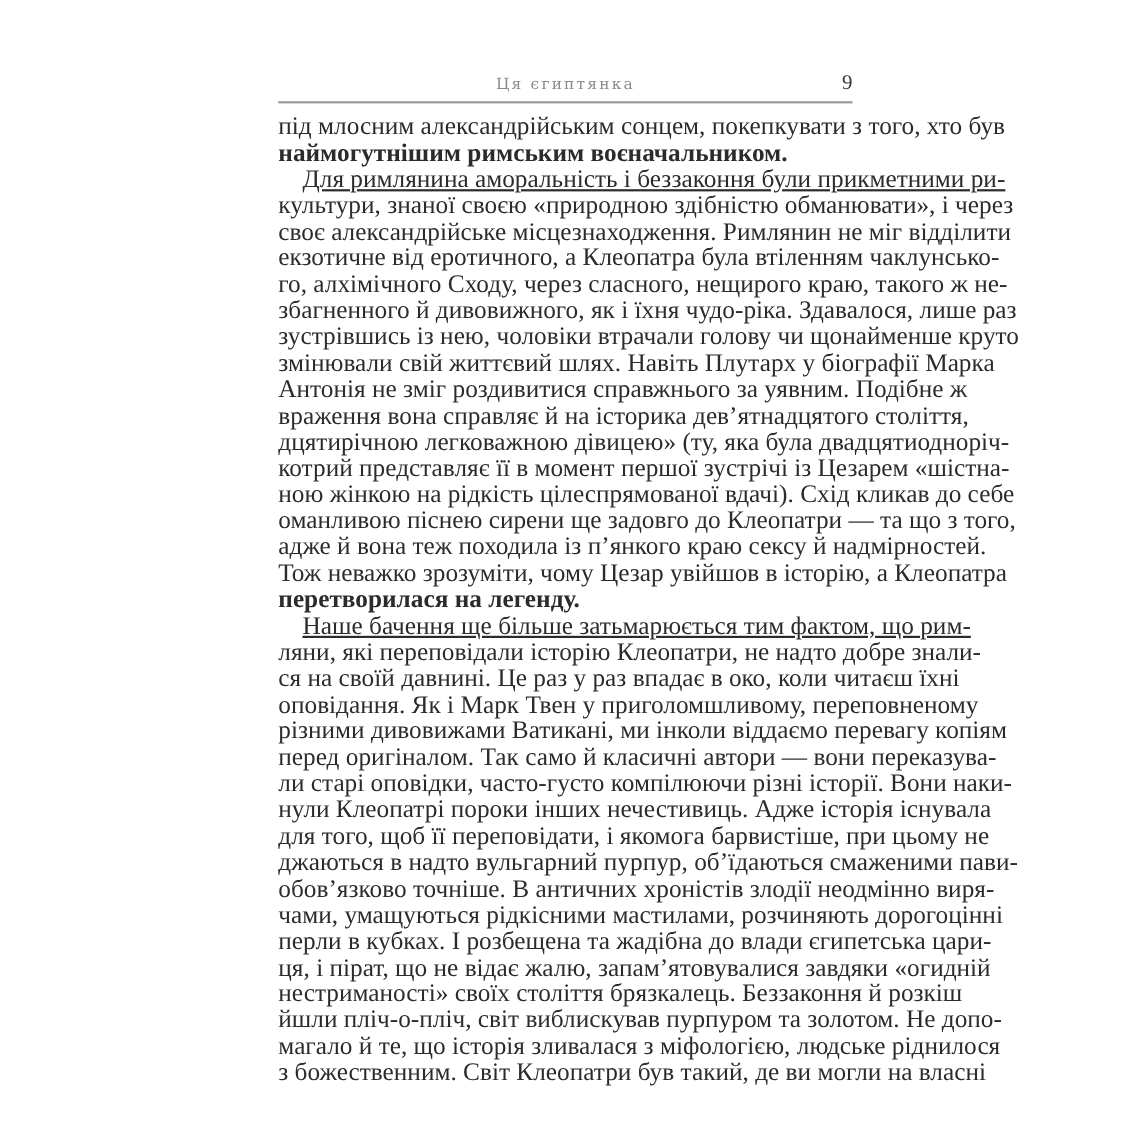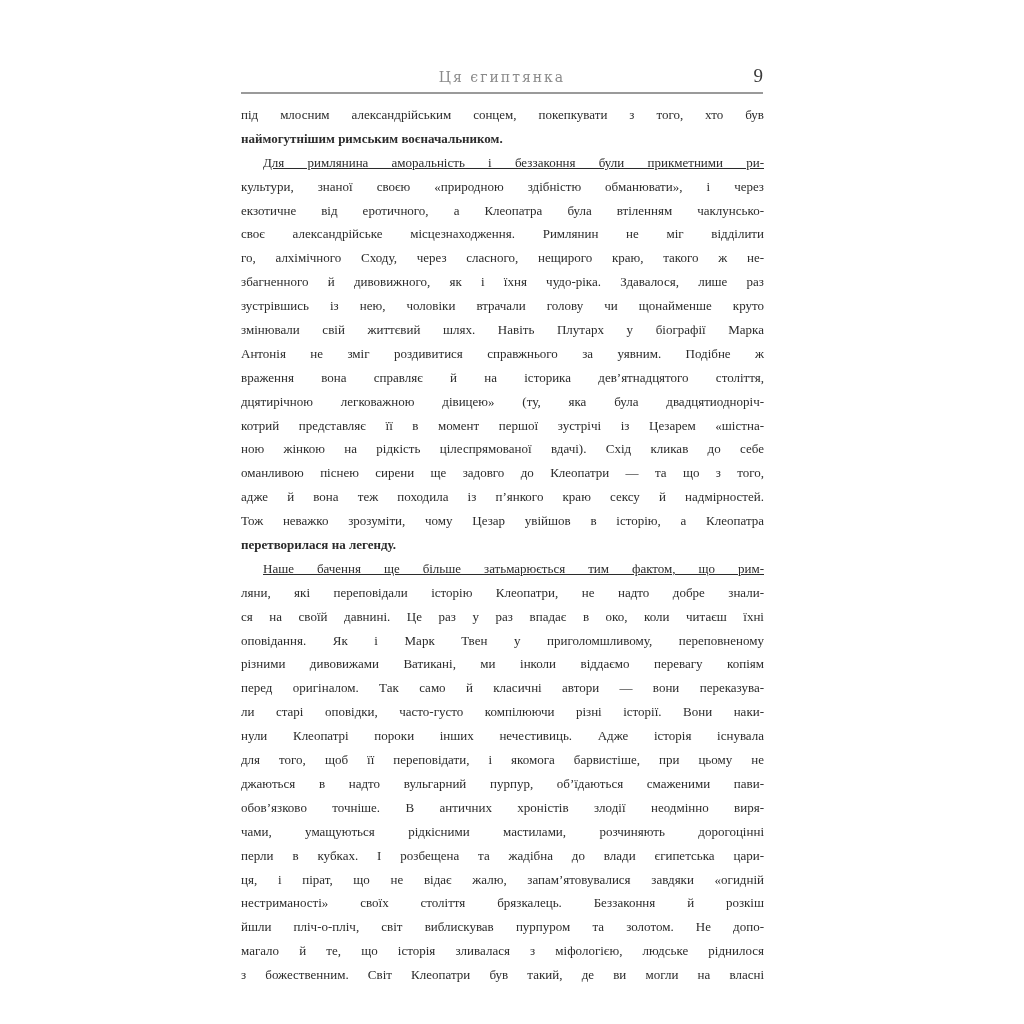--- a/index.html
+++ b/index.html
@@ -8,21 +8,21 @@
       background: #ffffff;
     }
     body {
       width: 1024px;
       height: 1024px;
       position: relative;
       overflow: hidden;
     }
     .page {
       position: absolute;
-      left: 0; top: 0;
+      left: 12px; top: 0;
       width: 852px; height: 1024px;
       background: #ffffff;
     }
     .running-head {
       position: absolute;
       left: 241px;
       top: 66px;
       width: 522px;
       height: 26px;
       border-bottom: 2px solid #9a9a9a;
@@ -46,21 +46,21 @@
       font-size: 19px;
       color: #3a3a3a;
       line-height: 22px;
     }
     .body-text {
       position: absolute;
       left: 241px;
       top: 103px;
       width: 523px;
       font-family: "Liberation Serif", serif;
-      font-size: 13px;
+      font-size: 23px;
       line-height: 23.9px;
       color: #2b2b2b;
     }
     .line {
       display: block;
       white-space: nowrap;
       text-align: justify;
       text-align-last: justify;
       height: 23.9px;
     }
@@ -85,22 +85,22 @@
   <div class="body-text">
 
     <div>
       <span class="line">під млосним александрійським сонцем, покепкувати з того, хто був</span>
       <span class="line last">наймогутнішим римським воєначальником.</span>
     </div>
 
     <div>
       <span class="line indent">Для римлянина аморальність і беззаконня були прикметними ри-</span>
       <span class="line">культури, знаної своєю «природною здібністю обманювати», і через</span>
+      <span class="line">своє александрійське місцезнаходження. Римлянин не міг відділити</span>
       <span class="line">екзотичне від еротичного, а Клеопатра була втіленням чаклунсько-</span>
-      <span class="line">своє александрійське місцезнаходження. Римлянин не міг відділити</span>
       <span class="line">го, алхімічного Сходу, через сласного, нещирого краю, такого ж не-</span>
       <span class="line">збагненного й дивовижного, як і їхня чудо-ріка. Здавалося, лише раз</span>
       <span class="line">зустрівшись із нею, чоловіки втрачали голову чи щонайменше круто</span>
       <span class="line">змінювали свій життєвий шлях. Навіть Плутарх у біографії Марка</span>
       <span class="line">Антонія не зміг роздивитися справжнього за уявним. Подібне ж</span>
       <span class="line">враження вона справляє й на історика дев’ятнадцятого століття,</span>
       <span class="line">дцятирічною легковажною дівицею» (ту, яка була двадцятиодноріч-</span>
       <span class="line">котрий представляє її в момент першої зустрічі із Цезарем «шістна-</span>
       <span class="line">ною жінкою на рідкість цілеспрямованої вдачі). Схід кликав до себе</span>
       <span class="line">оманливою піснею сирени ще задовго до Клеопатри — та що з того,</span>

